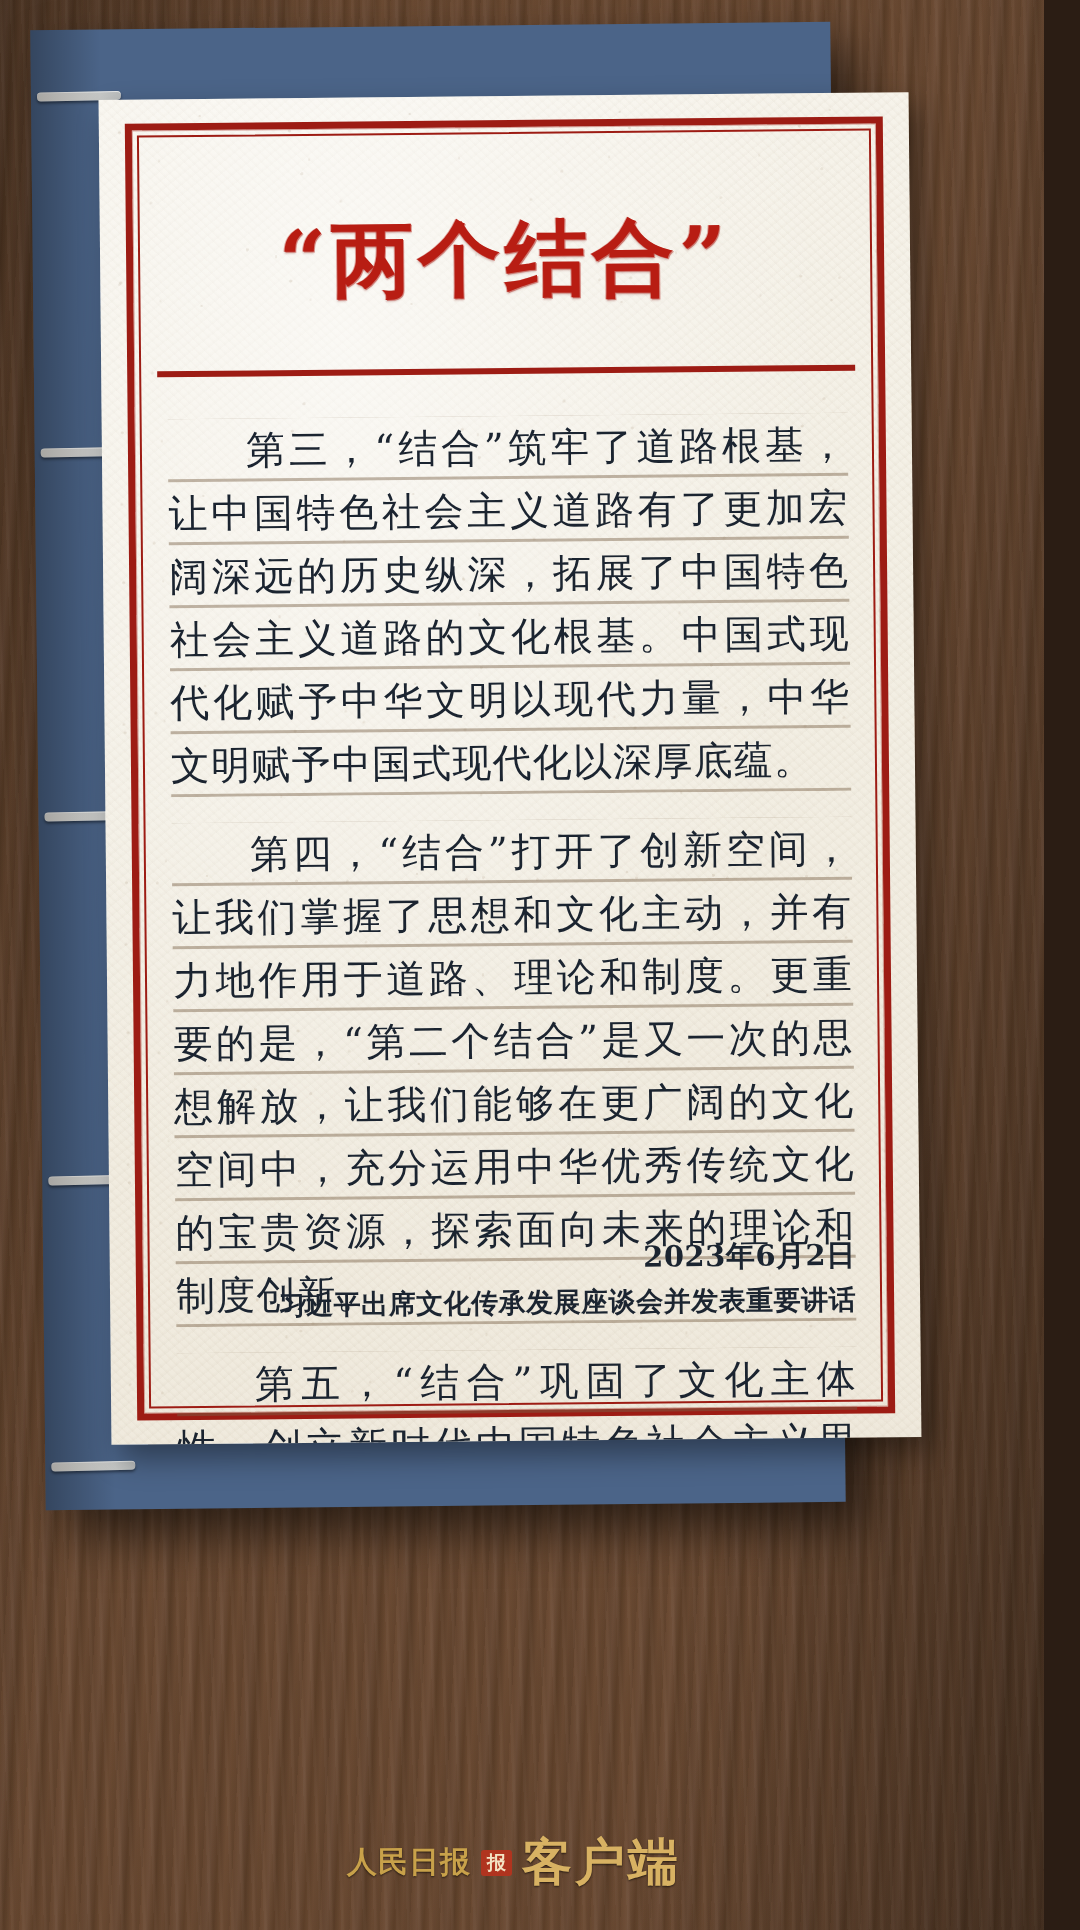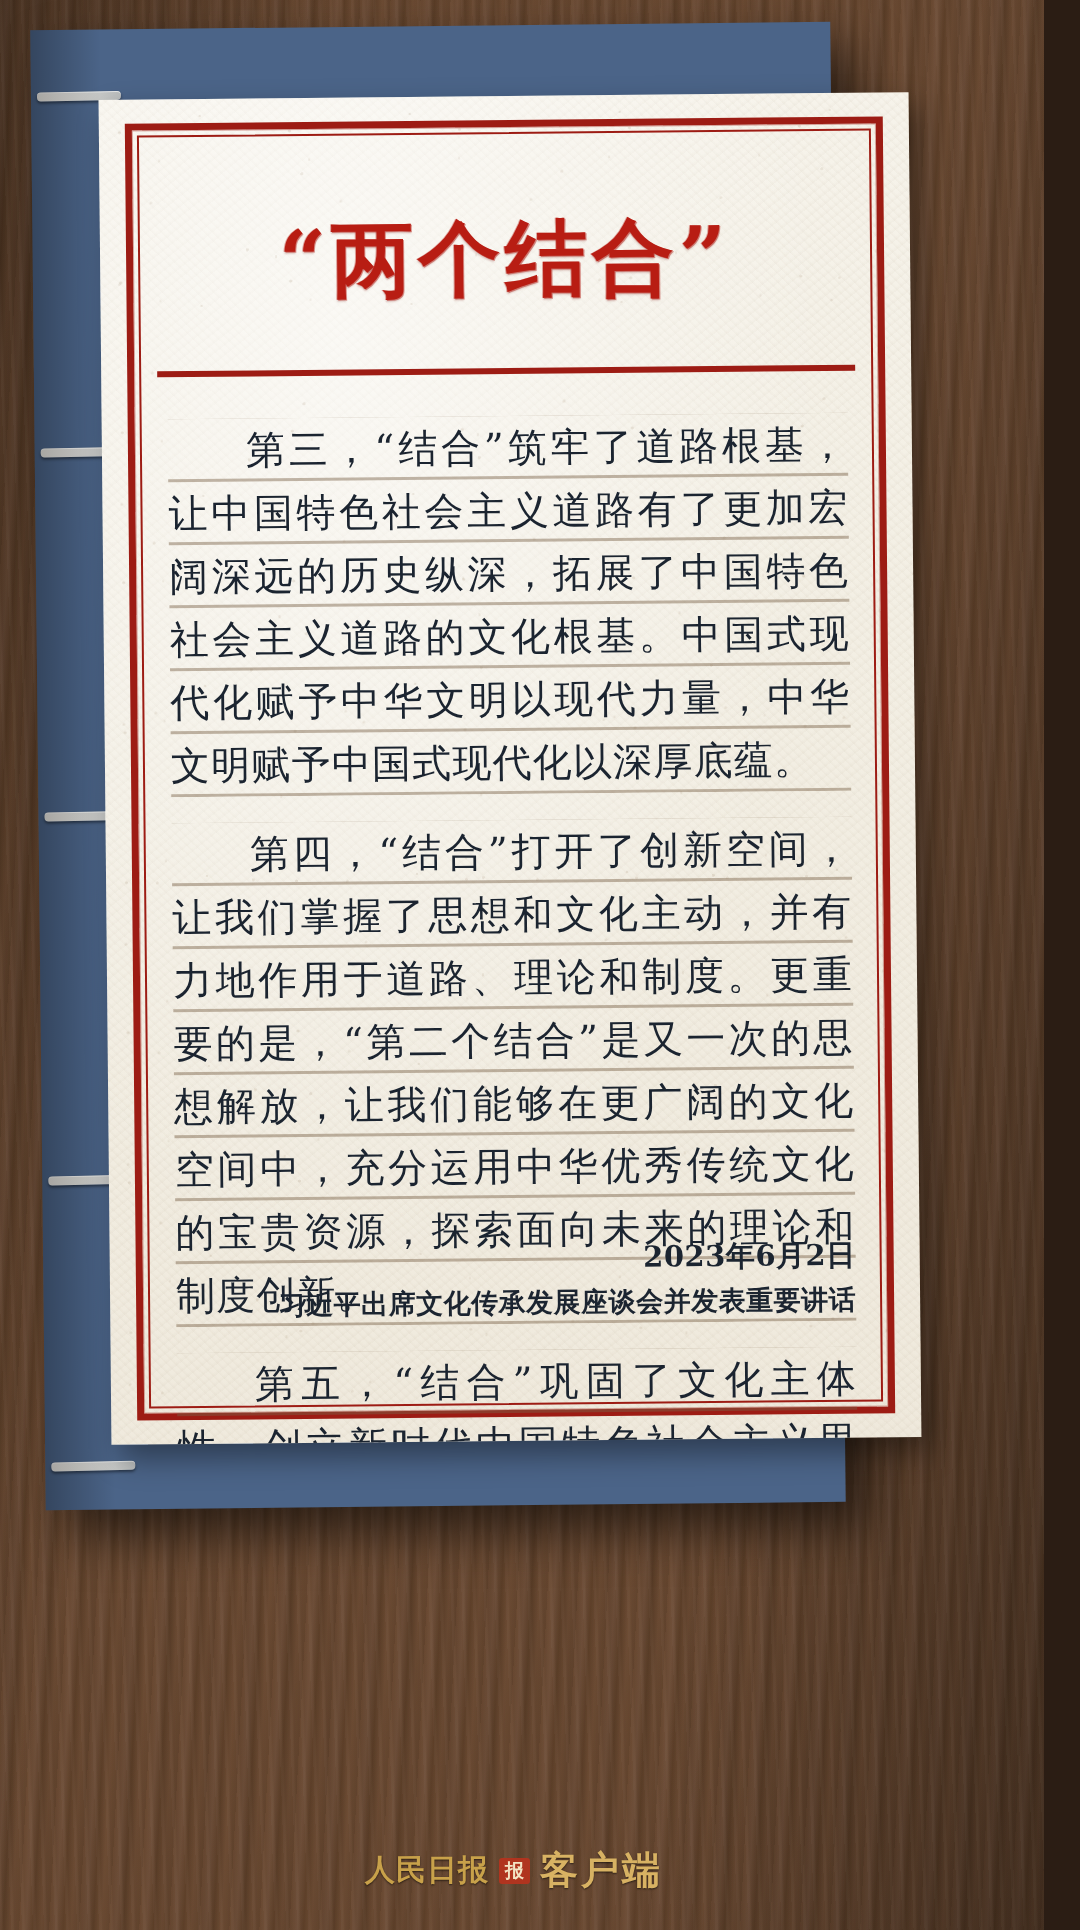--- a/index.html
+++ b/index.html
@@ -221,21 +221,21 @@
     display: inline-block;
     background: #b0341f;
     color: #f3e3c4;
     font-size: 19px;
     font-weight: 700;
     padding: 3px 6px 4px 6px;
     border-radius: 3px;
     line-height: 1;
   }
   .logo-app {
-    font-size: 38px;
+    font-size: 50px;
     font-weight: 700;
     color: #d8b263;
     letter-spacing: 3px;
     text-shadow: 0 1px 2px rgba(0,0,0,0.6);
   }
 </style>
 </head>
 <body>
 
 <div id="poster">

